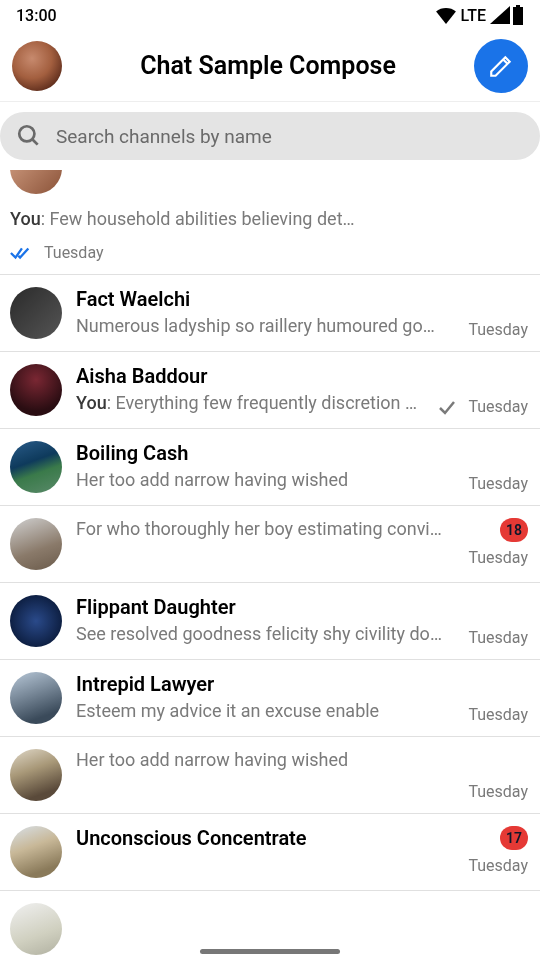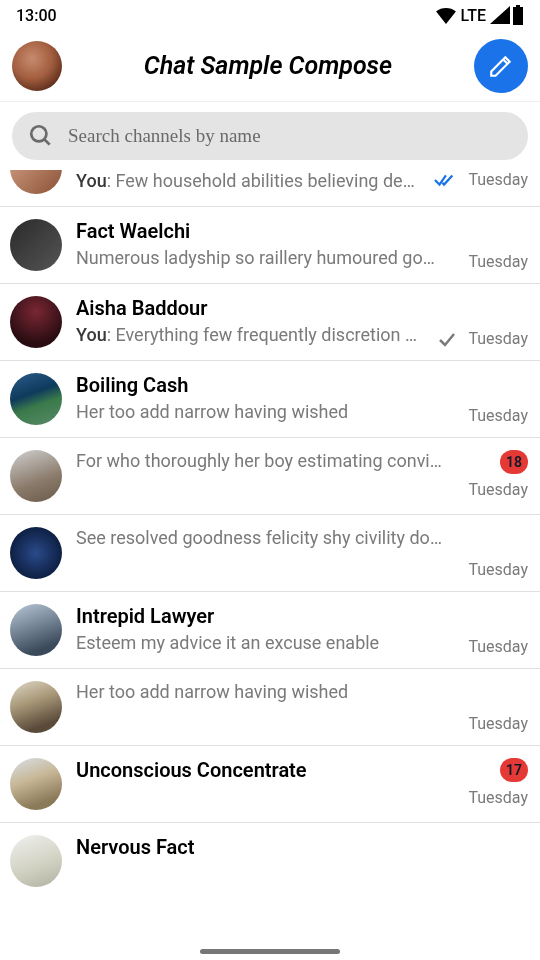--- a/index.html
+++ b/index.html
@@ -1,29 +1,29 @@
 <!DOCTYPE html>
 <html><head>
   <meta charset="utf-8">
   <style>
     * { margin: 0; padding: 0; box-sizing: border-box; }
     html, body { width: 540px; height: 960px; font-family: Roboto, -apple-system, sans-serif; background: #fff; overflow: hidden; }
     .status-bar { height: 30px; display: flex; align-items: center; justify-content: space-between; padding: 0 16px; font-size: 16px; font-weight: 500; color: #000; }
     .status-right { display: flex; align-items: center; gap: 2px; }
     .status-right svg { display: block; }
-    .header { height: 72px; display: flex; align-items: center; padding: 0 12px; border-bottom: 1px solid #eee; font-style: italic; }
+    .header { height: 72px; display: flex; align-items: center; padding: 0 12px; border-bottom: 1px solid #eee; }
     .avatar-me { width: 50px; height: 50px; border-radius: 50%; flex-shrink: 0; background: radial-gradient(circle at 40% 35%, #c78a6e 0%, #a35f3f 45%, #5a2a1a 80%); }
     .title { flex: 1; text-align: center; font-size: 25px; font-weight: 600; color: #000; }
     .fab { width: 54px; height: 54px; border-radius: 50%; background: #1a73e8; display: flex; align-items: center; justify-content: center; flex-shrink: 0; }
-    .search-wrap { padding: 10px 12px; font-family: Liberation Serif, serif; }
+    .search-wrap { padding: 10px 0; }
     .search { background: #e4e4e4; border-radius: 26px; height: 48px; display: flex; align-items: center; padding: 0 16px; gap: 14px; }
     .search-placeholder { color: #6a6a6a; font-size: 19px; }
     .list { overflow: hidden; }
     .row { display: flex; align-items: flex-start; padding: 12px 12px 12px 10px; border-bottom: 1px solid #e0e0e0; gap: 14px; }
-    .row.first { padding-top: 0; padding-bottom: 12px; }
+    .row.first { padding-top: 0; padding-bottom: 12px; flex-direction: column; }
     .row.last { border-bottom: none; padding-bottom: 0; }
     .avatar { width: 52px; height: 52px; border-radius: 50%; flex-shrink: 0; background: #c9c9c9; overflow: hidden; position: relative; }
     .avatar.partial { margin-top: -28px; }
     .mid { flex: 1; min-width: 0; display: flex; flex-direction: column; gap: 4px; }
     .name { font-size: 20px; font-weight: 600; color: #000; }
     .preview { font-size: 18px; color: #7a7a7a; white-space: nowrap; overflow: hidden; text-overflow: ellipsis; max-width: 385px;}
     .you { color: #393939; font-weight: 500; }
     .right { display: flex; flex-direction: column; align-items: flex-end; gap: 6px; flex-shrink: 0; min-width: 72px; }
     .badge { background: #e53935; color: #0f172a; border-radius: 12px; font-size: 14px; font-weight: 600; min-width: 26px; height: 24px; display: flex; align-items: center; justify-content: center; padding: 0 6px; }
     .time { font-size: 16px; color: #7a7a7a; }
@@ -145,20 +145,21 @@
     </div>
     <div class="right">
       <span class="badge">18</span>
       <span class="time">Tuesday</span>
     </div>
   </div>
 
   <div class="row">
     <div class="avatar av5"></div>
     <div class="mid">
+      <div class="name">Flippant Daughter</div>
       <div class="preview">See resolved goodness felicity shy civility dom…</div>
     </div>
     <div class="right" style="justify-content:flex-end;height:52px;">
       <span class="time">Tuesday</span>
     </div>
   </div>
 
   <div class="row">
     <div class="avatar av6"></div>
     <div class="mid">
@@ -186,20 +187,17 @@
       <div class="name">Unconscious Concentrate</div>
     </div>
     <div class="right">
       <span class="badge">17</span>
       <span class="time">Tuesday</span>
     </div>
   </div>
 
   <div class="row last">
     <div class="avatar av9" style="margin-top:0;"></div>
-    <div class="mid">
-      <div class="name">Nervous Fact</div>
-    </div>
   </div>
 
 </div>
 
 <div class="home-indicator"></div>
 
 </body></html>

